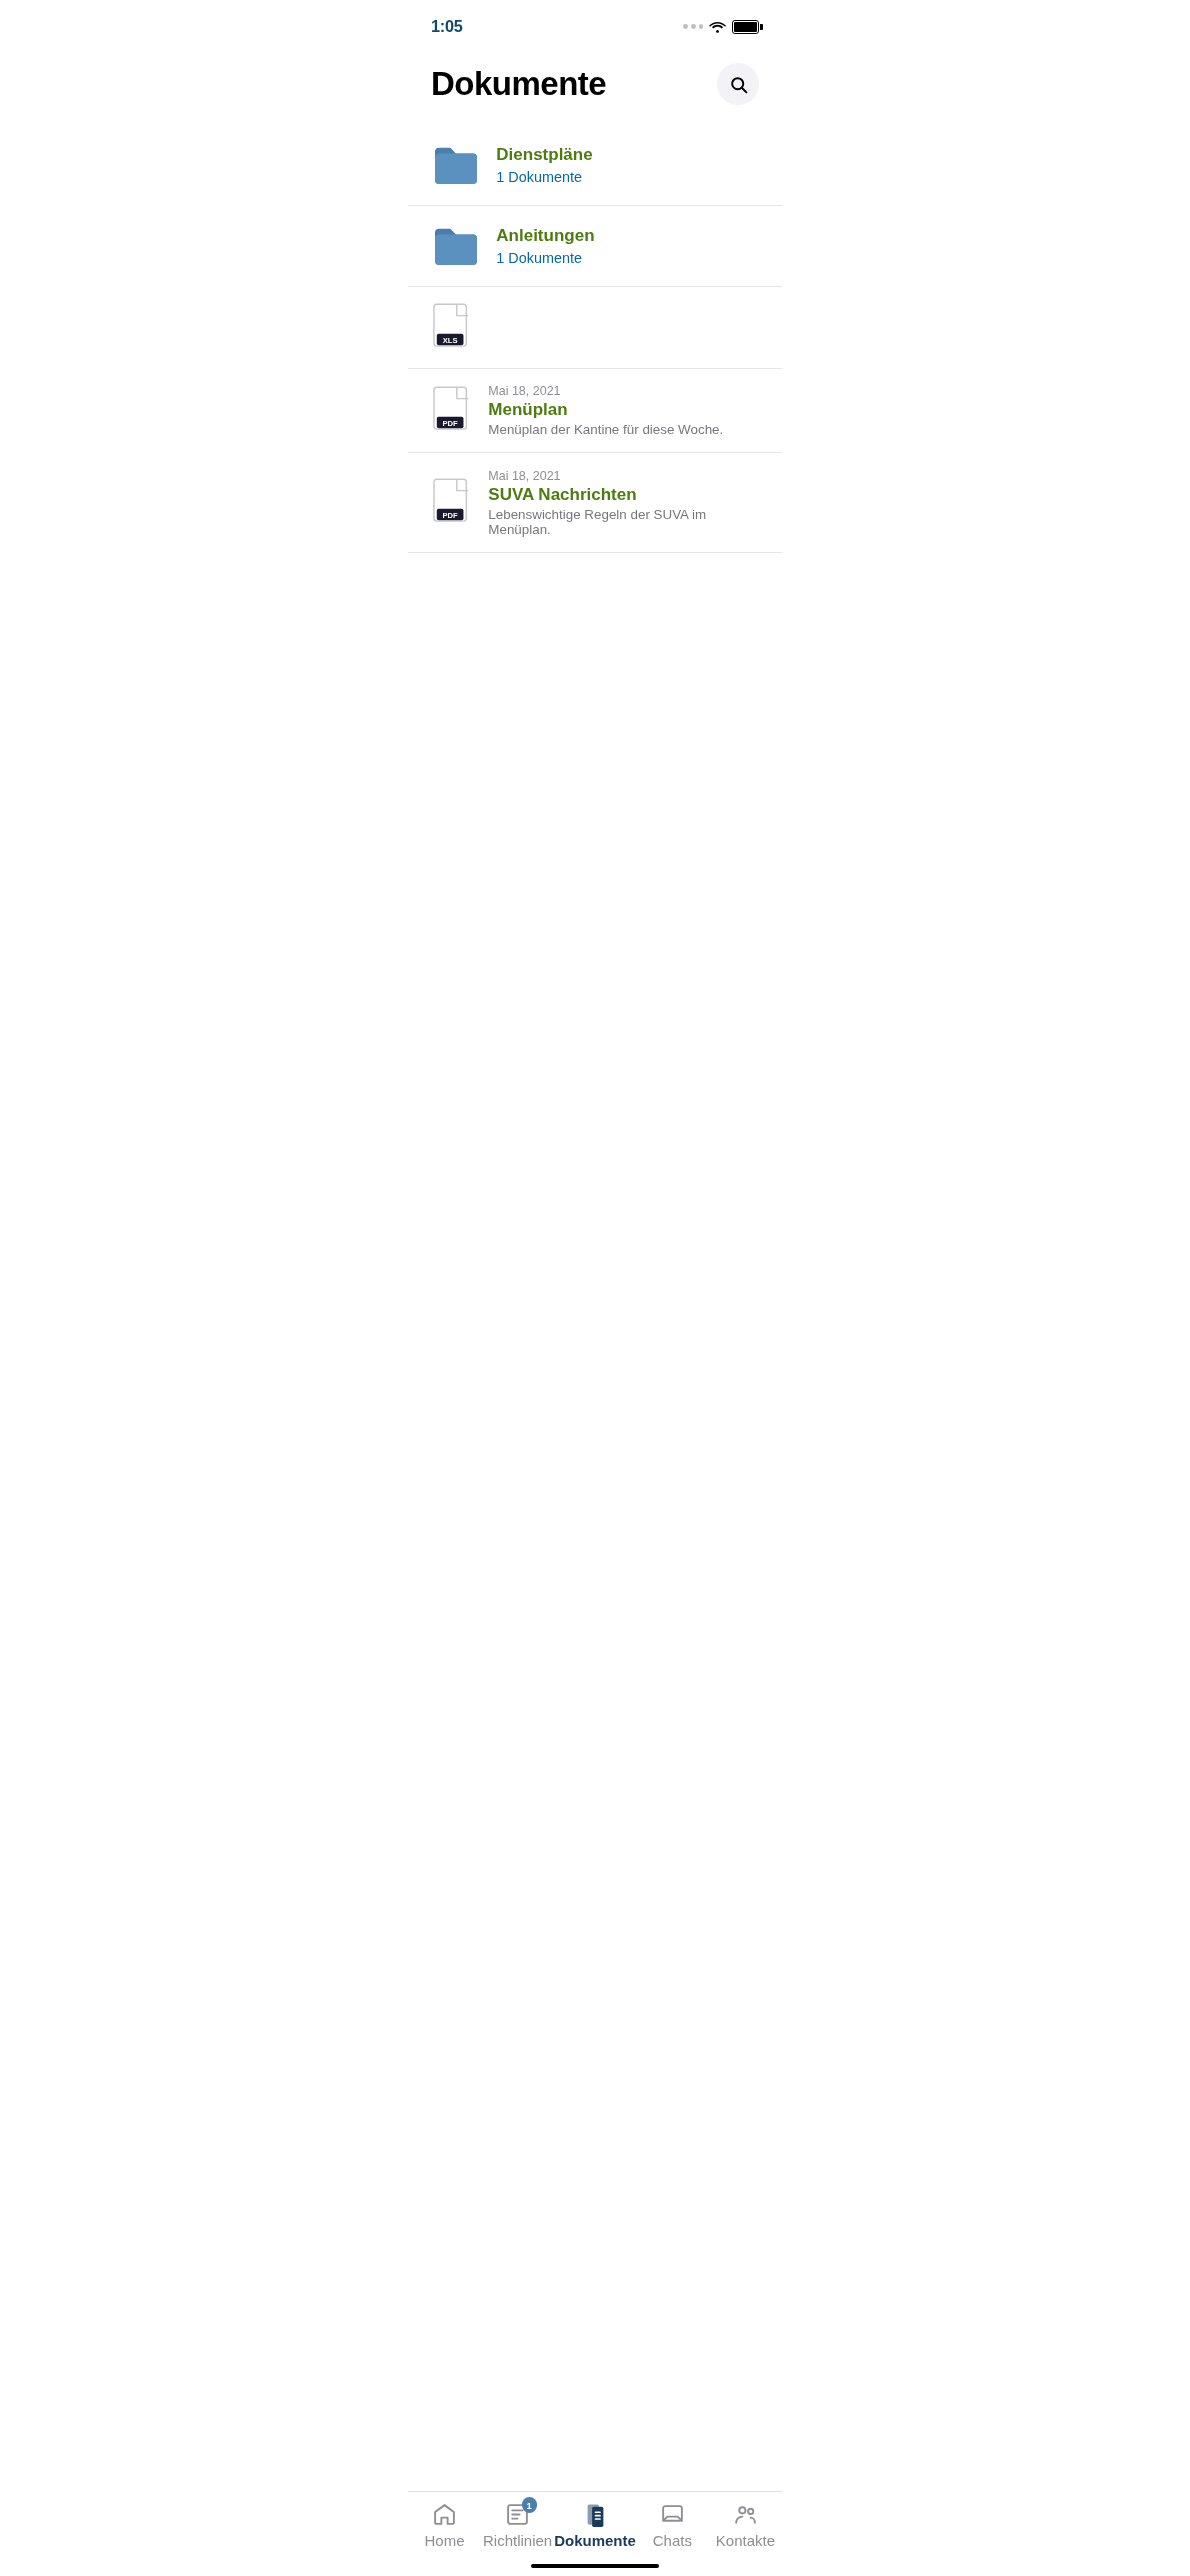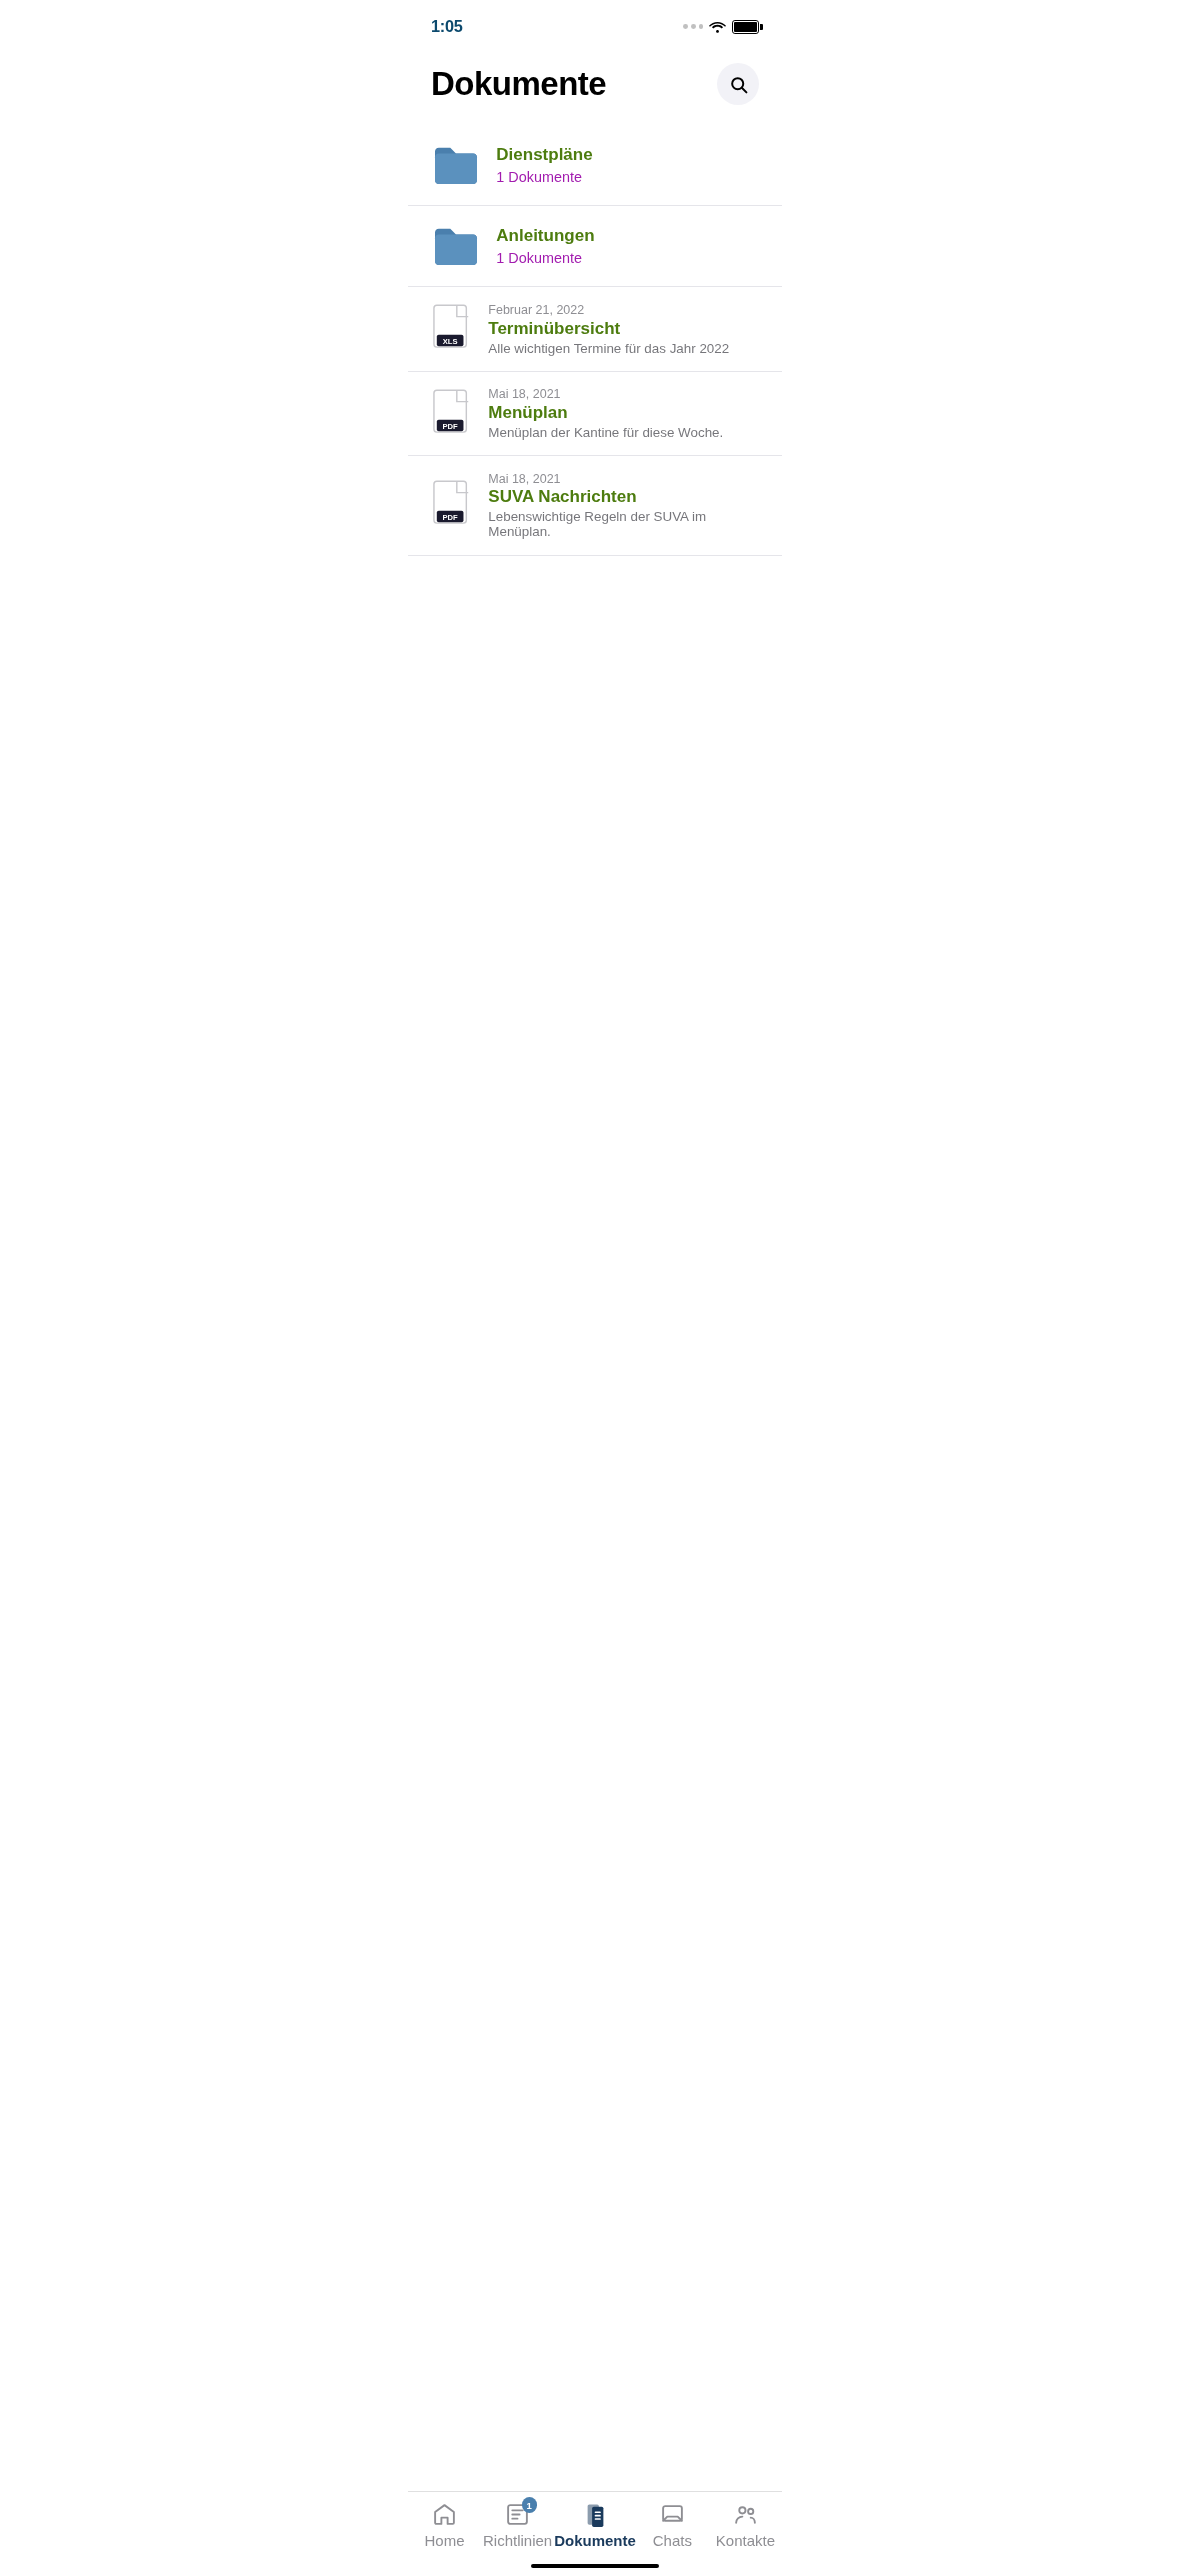--- a/index.html
+++ b/index.html
@@ -183,21 +183,21 @@
     }
 
     .item-subtitle {
       font-size: 13.4px;
       color: #3c3c43;
       opacity: 0.7;
     }
 
     .item-count {
       font-size: 14.4px;
-      color: #a21caf;
+      color: #0369a1;
       margin-top: 4px;
     }
 
     
     .tab-bar {
       position: fixed;
       bottom: 0;
       left: 50%;
       transform: translateX(-50%);
       width: 374px;
@@ -330,25 +330,20 @@
 
   <div class="list-item">
     <div class="file-icon-wrapper">
       <svg width="40" height="50" viewBox="0 0 42 52" fill="none" xmlns="http://www.w3.org/2000/svg">
         <rect x="1" y="1" width="34" height="44" rx="3" fill="#fff" stroke="#c8c8cc" stroke-width="1.5"></rect>
         <path d="M25 1V13H37" stroke="#c8c8cc" stroke-width="1.5" fill="none"></path>
         <rect x="4" y="32" width="28" height="12" rx="2" fill="#1a1a2e"></rect>
         <text x="18" y="42" font-family="Arial" font-size="8" font-weight="700" fill="#fff" text-anchor="middle">XLS</text>
       </svg>
     </div>
-    <div class="item-content">
-      <div class="item-date">Februar 21, 2022</div>
-      <div class="item-title">Terminübersicht</div>
-      <div class="item-subtitle">Alle wichtigen Termine für das Jahr 2022</div>
-    </div>
   </div>
 
   <div class="list-item">
     <div class="file-icon-wrapper">
       <svg width="40" height="50" viewBox="0 0 42 52" fill="none" xmlns="http://www.w3.org/2000/svg">
         <rect x="1" y="1" width="34" height="44" rx="3" fill="#fff" stroke="#c8c8cc" stroke-width="1.5"></rect>
         <path d="M25 1V13H37" stroke="#c8c8cc" stroke-width="1.5" fill="none"></path>
         <rect x="4" y="32" width="28" height="12" rx="2" fill="#1a1a2e"></rect>
         <text x="18" y="42" font-family="Arial" font-size="8" font-weight="700" fill="#fff" text-anchor="middle">PDF</text>
       </svg>

